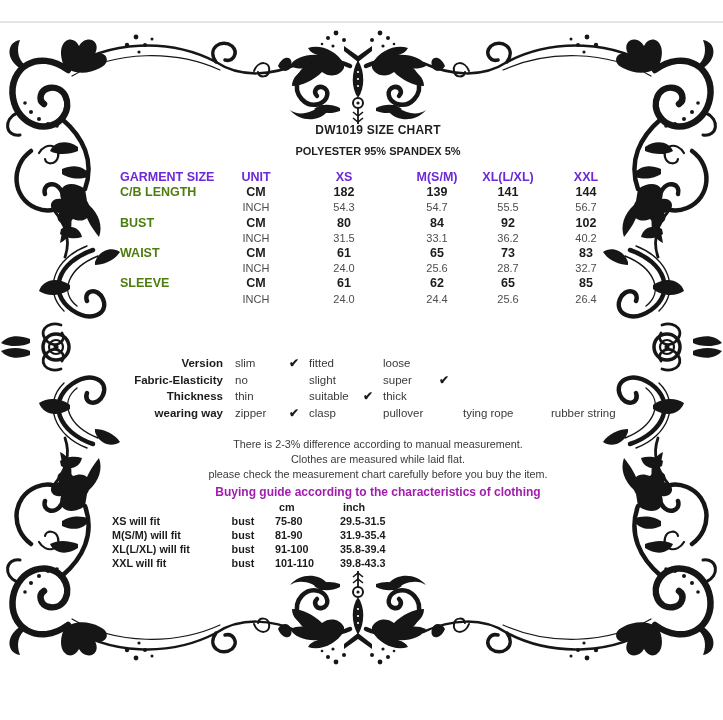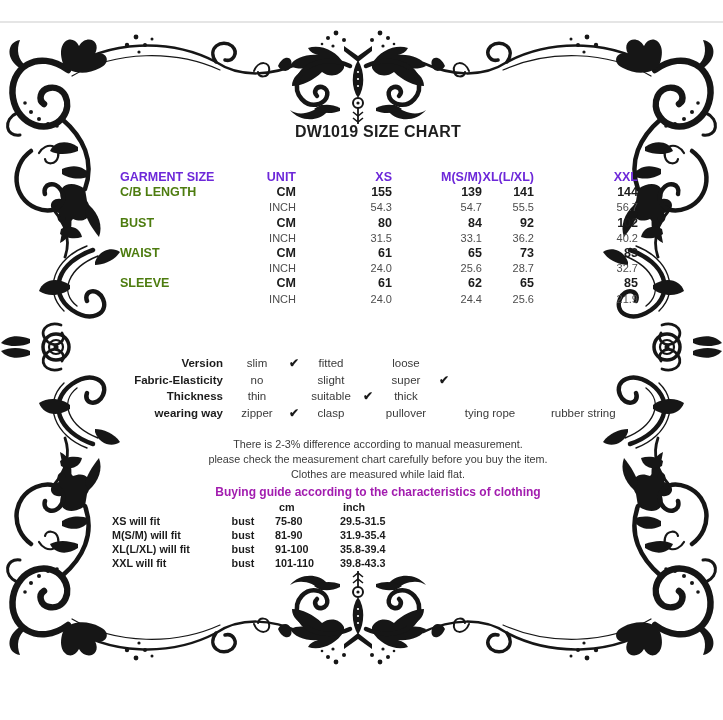--- a/index.html
+++ b/index.html
@@ -1,36 +1,36 @@
 <!DOCTYPE html>
 <html><head>
 <meta charset="utf-8">
 <style>
   html,body{margin:0;padding:0;background:#fff;}
   #stage{position:relative;width:723px;height:720px;background:#fff;overflow:hidden;
          font-family:"Liberation Sans",sans-serif;color:#1f1f1f;}
   .ornament{position:absolute;left:0;top:0;width:723px;height:720px;pointer-events:none;}
   .center-block{position:absolute;left:33px;width:690px;text-align:center;}
-  .title{top:123px;font-size:16px;font-weight:bold;letter-spacing:.2px;}
+  .title{top:123px;font-size:12px;font-weight:bold;letter-spacing:.2px;}
   .subtitle{top:145px;font-size:11px;font-weight:bold;}
   
   .size-table{position:absolute;left:120px;top:170px;width:518px;display:grid;
               grid-template-columns:96px 80px 96px 90px 52px 104px;grid-auto-rows:15.2px;
               font-size:12.5px;line-height:15.2px;}
-  .size-table .c{text-align:right;}
+  .size-table .c{text-align:center;}
   .size-table .l{text-align:left;}
   .hdr{font-weight:bold;color:#6d28d9;}
   .row-cm{font-weight:bold;color:#1c1c1c;}
   .row-inch{font-weight:normal;color:#4d4d4d;font-size:11px;}
   .row-label{font-weight:bold;color:#4d7c0f;font-size:12.5px;}
   
   .attrs{position:absolute;left:120px;top:355px;font-size:11.5px;color:#3a3a3a;}
   .attr-row{display:flex;height:16.5px;line-height:16.5px;align-items:center;gap:6px;}
   .attr-label{width:103px;text-align:right;font-weight:bold;color:#1c1c1c;}
-  .opt{text-align:center;}
+  .opt{}
   .opt1{width:44px;margin-left:6px;}
   .opt2{width:44px;}
   .opt3{width:46px;}
   .opt4{width:54px;margin-left:4px;}
   .opt5{margin-left:4px;text-align:left;}
   .chk{width:18px;text-align:center;font-size:12px;font-weight:bold;color:#1a1a1a;}
   
   .notes{position:absolute;left:33px;top:437px;width:690px;text-align:center;
          font-size:10.8px;line-height:15.2px;color:#3a3a3a;}
   .buy-title{font-size:12px;font-weight:bold;color:#a21caf;margin-top:2px;}
@@ -142,32 +142,33 @@
     <use href="#cornerG" transform="translate(723,0) scale(-1,1)"></use>
     <use href="#cornerG" transform="translate(0,695) scale(1,-1)"></use>
     <use href="#cornerG" transform="translate(723,695) scale(-1,-1)"></use>
     <use href="#crestG" transform="translate(358,0)"></use>
     <use href="#crestG" transform="translate(358,695) scale(1,-1)"></use>
     <use href="#sideG" transform="translate(0,347)"></use>
     <use href="#sideG" transform="translate(723,347) scale(-1,1)"></use>
   </svg>
 
   <div class="center-block title">DW1019 SIZE CHART</div>
+  <div class="center-block subtitle">POLYESTER 95% SPANDEX 5%</div>
 
   <div class="size-table">
     <div class="l hdr">GARMENT SIZE</div>
     <div class="c hdr">UNIT</div>
     <div class="c hdr">XS</div>
     <div class="c hdr">M(S/M)</div>
     <div class="c hdr">XL(L/XL)</div>
     <div class="c hdr">XXL</div>
 
     <div class="l row-label">C/B LENGTH</div>
     <div class="c row-cm">CM</div>
-    <div class="c row-cm">155</div>
+    <div class="c row-cm">182</div>
     <div class="c row-cm">139</div>
     <div class="c row-cm">141</div>
     <div class="c row-cm">144</div>
 
     <div class="l row-label"></div>
     <div class="c row-inch">INCH</div>
     <div class="c row-inch">54.3</div>
     <div class="c row-inch">54.7</div>
     <div class="c row-inch">55.5</div>
     <div class="c row-inch">56.7</div>
@@ -205,21 +206,21 @@
     <div class="c row-cm">61</div>
     <div class="c row-cm">62</div>
     <div class="c row-cm">65</div>
     <div class="c row-cm">85</div>
 
     <div class="l row-label"></div>
     <div class="c row-inch">INCH</div>
     <div class="c row-inch">24.0</div>
     <div class="c row-inch">24.4</div>
     <div class="c row-inch">25.6</div>
-    <div class="c row-inch">21.9</div>
+    <div class="c row-inch">26.4</div>
   </div>
 
   <div class="attrs">
     <div class="attr-row">
       <span class="attr-label">Version</span>
       <span class="opt opt1">slim</span>
       <span class="chk">✔</span>
       <span class="opt opt2">fitted</span>
       <span class="chk"></span>
       <span class="opt opt3">loose</span>
@@ -252,22 +253,22 @@
       <span class="opt opt3">pullover</span>
       <span class="chk"></span>
       <span class="opt opt4">tying rope</span>
       <span class="chk"></span>
       <span class="opt opt5">rubber string</span>
     </div>
   </div>
 
   <div class="notes">
     <div>There is 2-3% difference according to manual measurement.</div>
+    <div>Clothes are measured while laid flat.</div>
     <div>please check the measurement chart carefully before you buy the item.</div>
-    <div>Clothes are measured while laid flat.</div>
     <div class="buy-title">Buying guide according to the characteristics of clothing</div>
   </div>
 
   <div class="guide">
     <div class="gl"></div>
     <div class="gc"></div>
     <div class="ghcm">cm</div>
     <div class="ghin">inch</div>
 
     <div class="gl">XS will fit</div>

